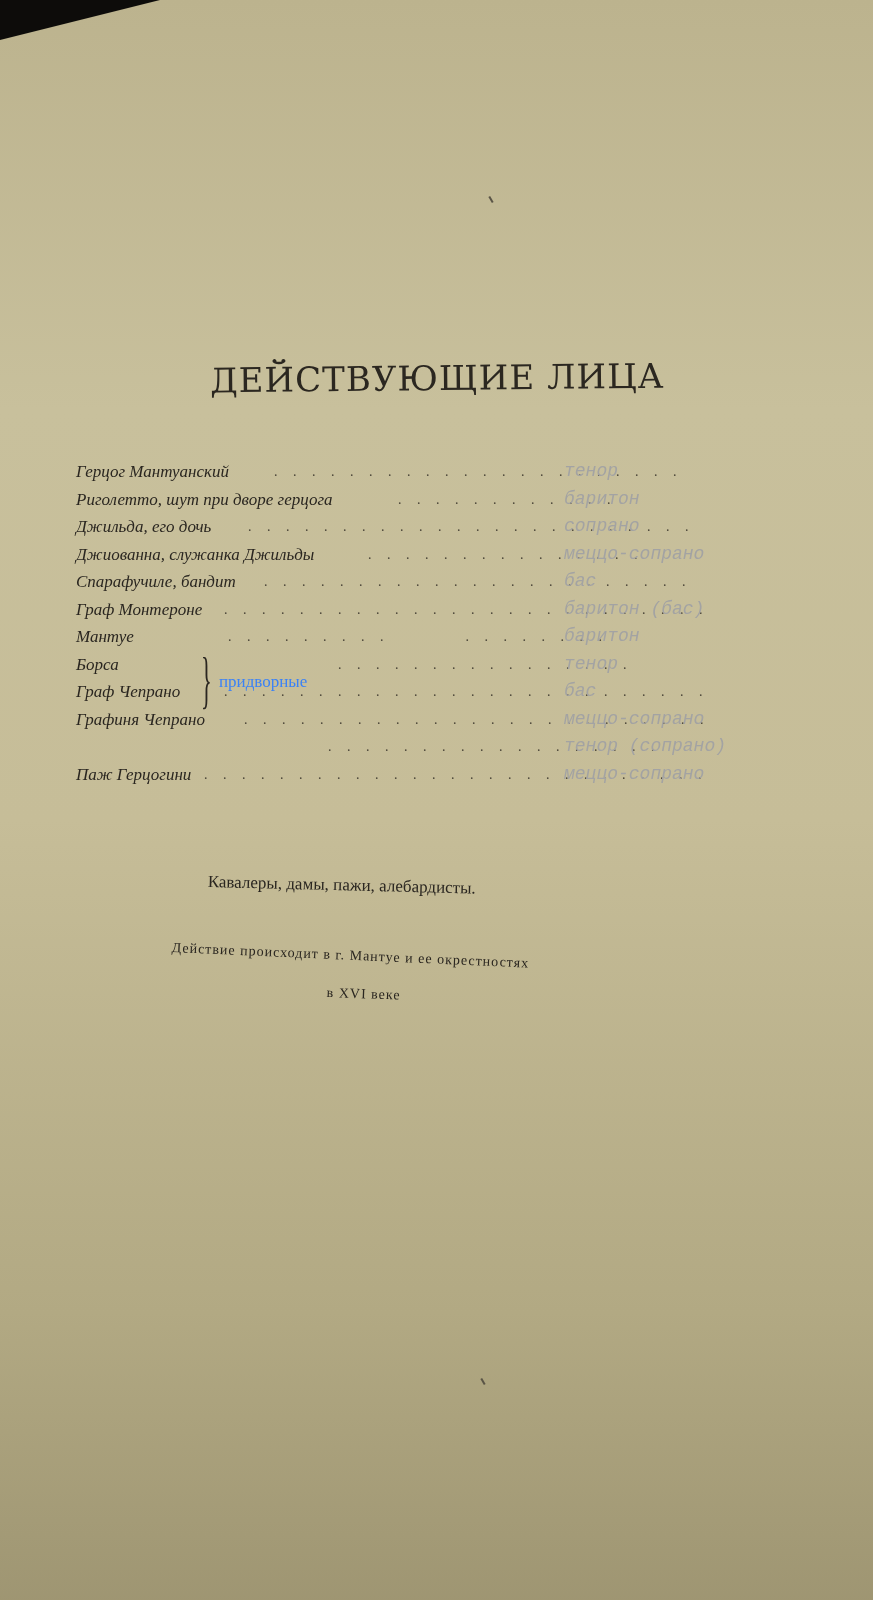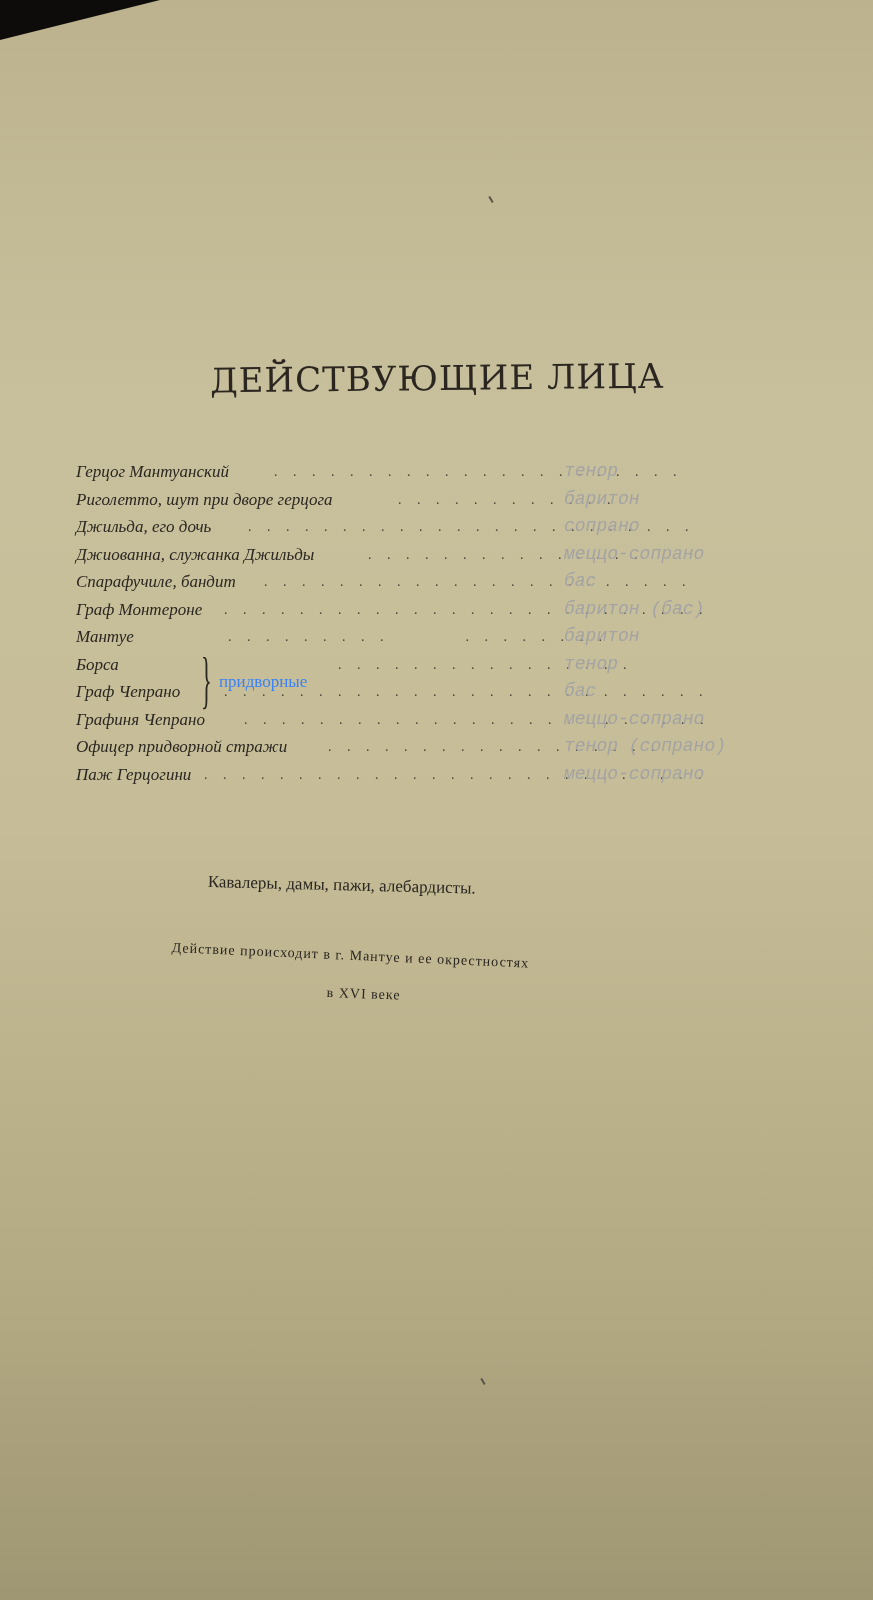--- a/index.html
+++ b/index.html
@@ -194,21 +194,20 @@
     <span class="name">Граф Чепрано</span>
     <span class="dots" style="left:148px">. . . . . . . . . . . . . . . . . . . . . . . . . .</span>
     <span class="voice">бас</span>
   </div>
   <div class="row">
     <span class="name">Графиня Чепрано</span>
     <span class="dots" style="left:168px">. . . . . . . . . . . . . . . . . . . . . . . . .</span>
     <span class="voice">меццо-сопрано</span>
   </div>
   <div class="row">
-    <span class="name">Офицер придворной стражи</span>
     <span class="dots" style="left:252px">. . . . . . . . . . . . . . . . . .</span>
     <span class="voice">тенор (сопрано)</span>
   </div>
   <div class="row">
     <span class="name">Паж Герцогини</span>
     <span class="dots" style="left:128px">. . . . . . . . . . . . . . . . . . . . . . . . . . .</span>
     <span class="voice">меццо-сопрано</span>
   </div>
 
   <div class="bracket">}</div>

